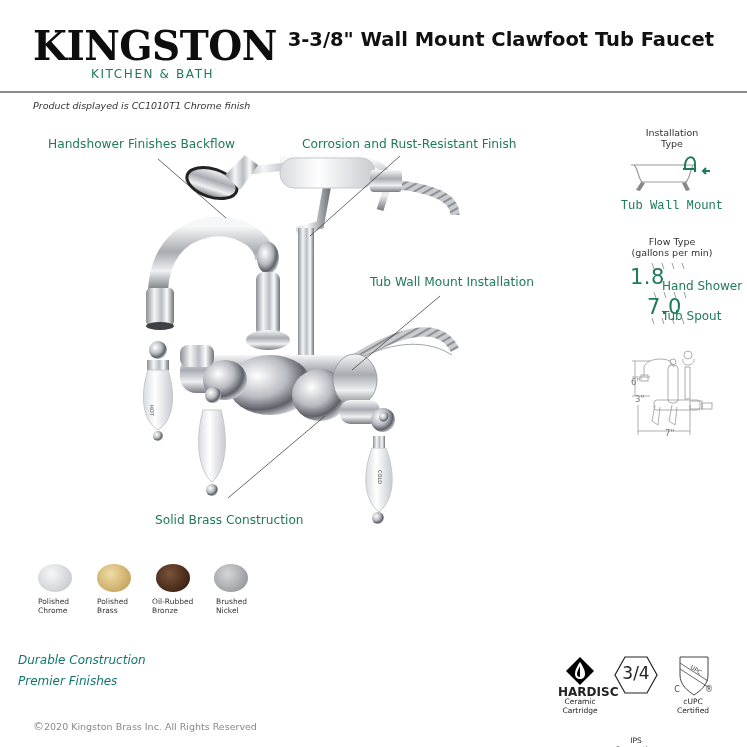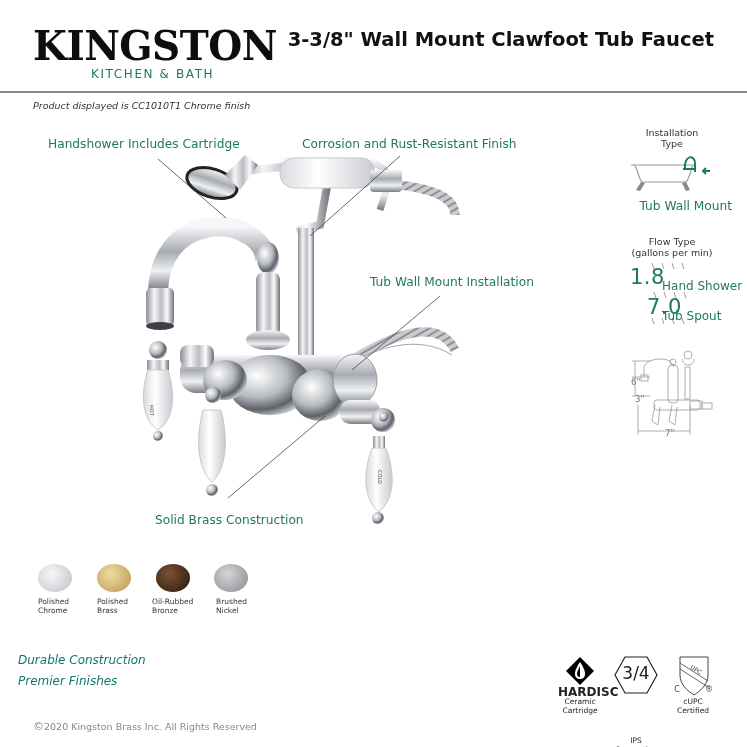--- a/index.html
+++ b/index.html
@@ -10,21 +10,21 @@
   .brand-sub { position: absolute; left: 91px; top: 67px; font-family: "DejaVu Sans", sans-serif; font-size: 12px; letter-spacing: 1.6px; color: #1f7a5c; }
   .product-title { position: absolute; right: 33px; top: 28px; text-align: right; font-family: "DejaVu Sans", sans-serif; font-weight: bold; font-size: 19.5px; line-height: 24px; color: #111; }
   .header-rule { position: absolute; left: 0; top: 91px; width: 747px; height: 2px; background: #8a8a8a; }
   .display-note { position: absolute; left: 33px; top: 100px; font-size: 9.5px; font-style: italic; color: #333; }
 
   .callout { position: absolute; font-size: 12.2px; color: #1f7a5c; line-height: 16px; }
   .leader { position: absolute; left: 0; top: 0; width: 747px; height: 747px; pointer-events: none; }
 
   .faucet-illustration { position: absolute; left: 0; top: 0; width: 747px; height: 747px; }
   .install-label { position: absolute; left: 612px; top: 127px; width: 120px; text-align: center; font-size: 9.5px; line-height: 11px; color: #333; }
-  .install-value { position: absolute; left: 612px; top: 199px; width: 120px; text-align: right; font-size: 12.2px; color: #1f7a5c; }
+  .install-value { position: absolute; left: 612px; top: 199px; width: 120px; text-align: center; font-size: 12.2px; color: #1f7a5c; font-family: Liberation Mono, monospace; }
   .flow-label { position: absolute; left: 612px; top: 236px; width: 120px; text-align: center; font-size: 9.5px; line-height: 11px; color: #333; }
   .flow-num { position: absolute; font-size: 21px; color: #1f7a5c; letter-spacing: 0.5px; }
   .flow-sub { position: absolute; font-size: 12px; color: #1f7a5c; }
   .dim-label { position: absolute; font-size: 8.5px; color: #777; }
 
   .swatch { position: absolute; width: 34px; height: 28px; border-radius: 50%; }
   .swatch-label { position: absolute; font-size: 7.5px; line-height: 9px; color: #333; }
 
   .tagline { position: absolute; left: 18px; font-size: 12px; font-style: italic; color: #0f766e; }
   .copyright { position: absolute; left: 33px; top: 702px; font-size: 9.5px; color: #888; margin-top: 18px; }
@@ -127,21 +127,21 @@
 </svg>
 
 <svg class="leader" viewBox="0 0 747 747">
   <line x1="158" y1="159" x2="226" y2="218" stroke="#444" stroke-width="0.8"></line>
   <line x1="400" y1="156" x2="310" y2="236" stroke="#444" stroke-width="0.8"></line>
   <line x1="440" y1="296" x2="352" y2="370" stroke="#444" stroke-width="0.8"></line>
   <line x1="228" y1="498" x2="325" y2="416" stroke="#444" stroke-width="0.8"></line>
 </svg>
 
 <div class="callout" style="left:48px; top:136px;">
-  <div>Handshower Includes Cartridge</div>
+  <div>Handshower Finishes Backflow</div>
 </div>
 <div class="callout" style="left:302px; top:136px;">Corrosion and Rust-Resistant Finish</div>
 <div class="callout" style="left:370px; top:274px;">Tub Wall Mount Installation</div>
 <div class="callout" style="left:155px; top:505px;margin-top:7px;">Solid Brass Construction</div>
 
 <div class="install-label">
   <div>Installation</div>
   <div>Type</div>
 </div>
 <svg style="position:absolute; left:628px; top:150px;" width="90" height="45" viewBox="0 0 90 45">

